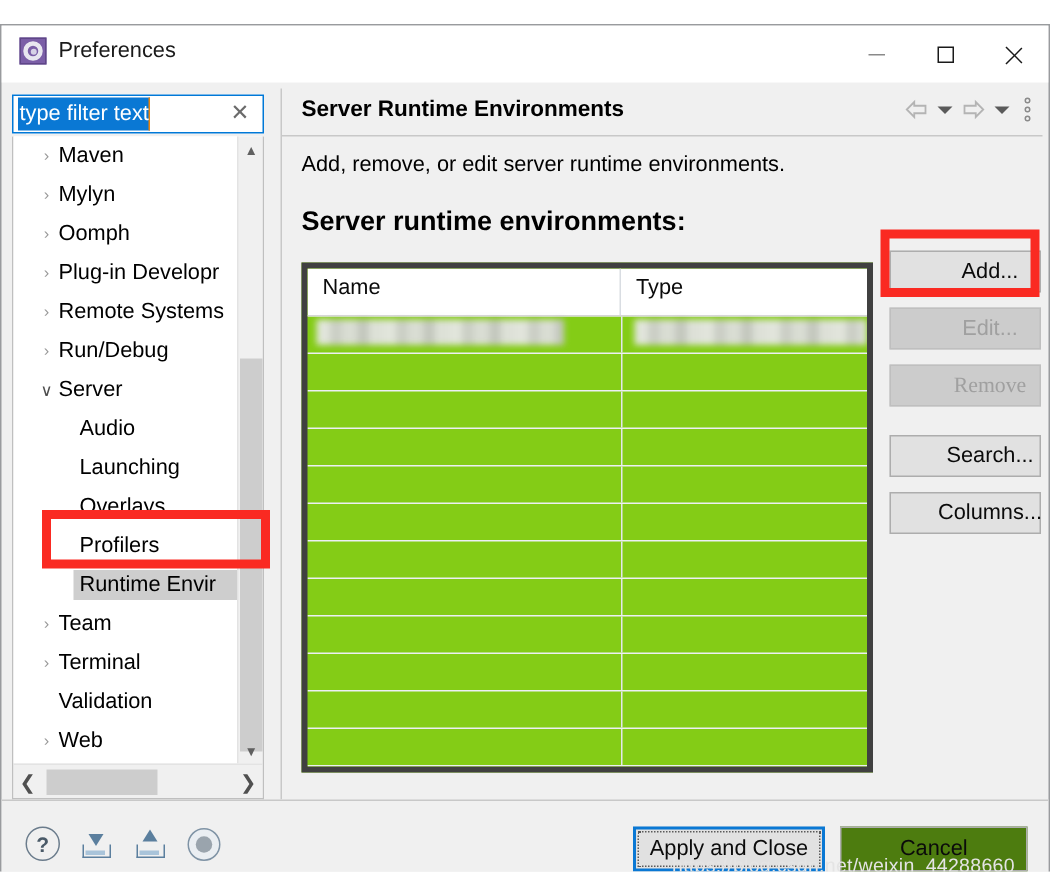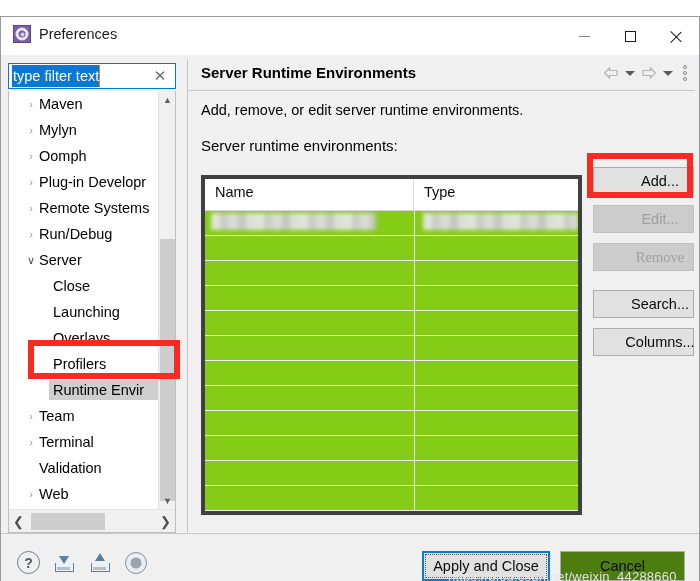--- a/index.html
+++ b/index.html
@@ -222,21 +222,21 @@
     border: 1px solid #8a8a8a; border-radius: 50%;
     box-sizing: border-box;
   }
 
   .panel-desc {
     position: absolute; left: 13px; top: 43px;
     font-size: 14.5px; white-space: nowrap;
   }
   .panel-label {
     position: absolute; left: 13px; top: 78px;
-    font-size: 15px; white-space: nowrap;
+    font-size: 18px; white-space: nowrap; font-weight: bold;
   }
 
   
   .table {
     position: absolute; left: 13px; top: 116px;
     width: 381px; height: 340px;
     background: #84cc16;
     border: 4px solid #404040;
     box-sizing: border-box;
     overflow: hidden;
@@ -434,21 +434,21 @@
         </div>
         <div class="tree-item">
           <span class="arrow">›</span>
           <span class="tlabel">Run/Debug</span>
         </div>
         <div class="tree-item">
           <span class="arrow down">∨</span>
           <span class="tlabel">Server</span>
         </div>
         <div class="tree-item child">
-          <span class="tlabel">Close</span>
+          <span class="tlabel">Audio</span>
         </div>
         <div class="tree-item child">
           <span class="tlabel">Launching</span>
         </div>
         <div class="tree-item child">
           <span class="tlabel">Overlays</span>
         </div>
         <div class="tree-item child">
           <span class="tlabel">Profilers</span>
         </div>

